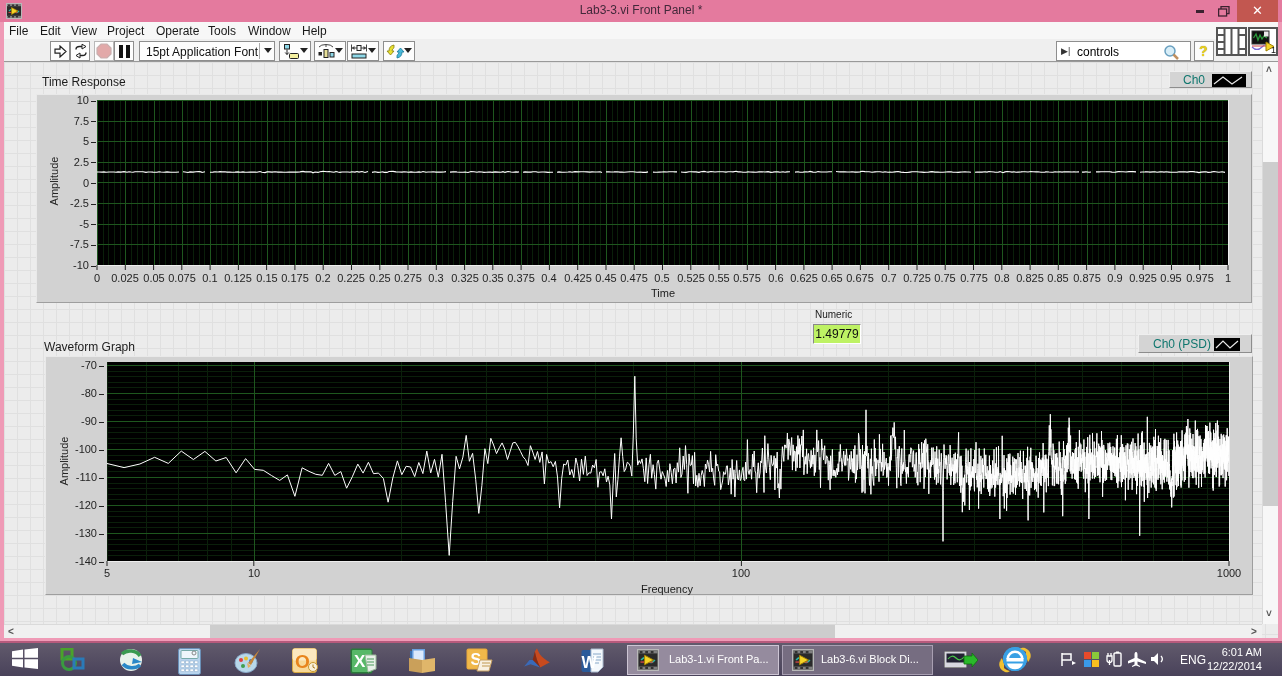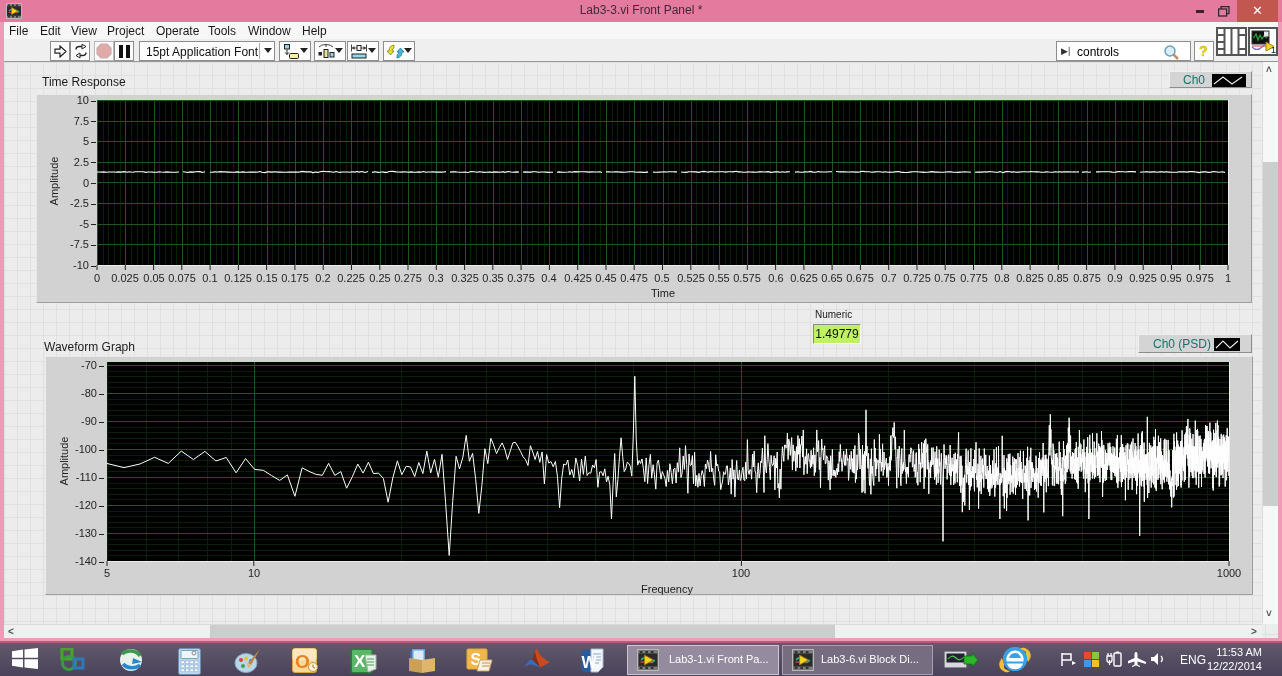--- a/index.html
+++ b/index.html
@@ -413,13 +413,13 @@
 <path d="M2 5 v-3 M5 5 v-3 M1 5 h5 v4 a2.5 2.5 0 0 1 -5 0 z M3.5 9 v5" stroke="#fff" stroke-width="1.3" fill="none"></path>
 </svg>
 <svg class="tbicon" style="left:1128px;top:651px" width="19" height="16" viewBox="0 0 19 16">
 <path d="M8 1 c1.5 0 1.5 2 1.5 3 v3 L18 11 v2 L9.5 10.5 v3 L12 15 v1 L8 14.5 L4 16 v-1 L6.5 13.5 v-3 L-2 13 v-2 L6.5 7 v-3 c0 -1 0 -3 1.5 -3 z" fill="#fff"></path>
 </svg>
 <svg class="tbicon" style="left:1150px;top:652px" width="16" height="14" viewBox="0 0 16 14">
 <path d="M1 5 h3 l4 -4 v12 l-4 -4 h-3 z" fill="#fff"></path>
 <path d="M11 4 a4.5 4.5 0 0 1 0 6" stroke="#fff" stroke-width="1.3" fill="none"></path>
 </svg>
 <div class="tray" style="left:1180px;top:653px;font-size:12px;">ENG</div>
-<div class="tray" style="right:20px;top:646px;text-align:right;">11:53 AM</div>
+<div class="tray" style="right:20px;top:646px;text-align:right;">6:01 AM</div>
 <div class="tray" style="right:20px;top:660px;text-align:right;">12/22/2014</div>
 </body></html>

